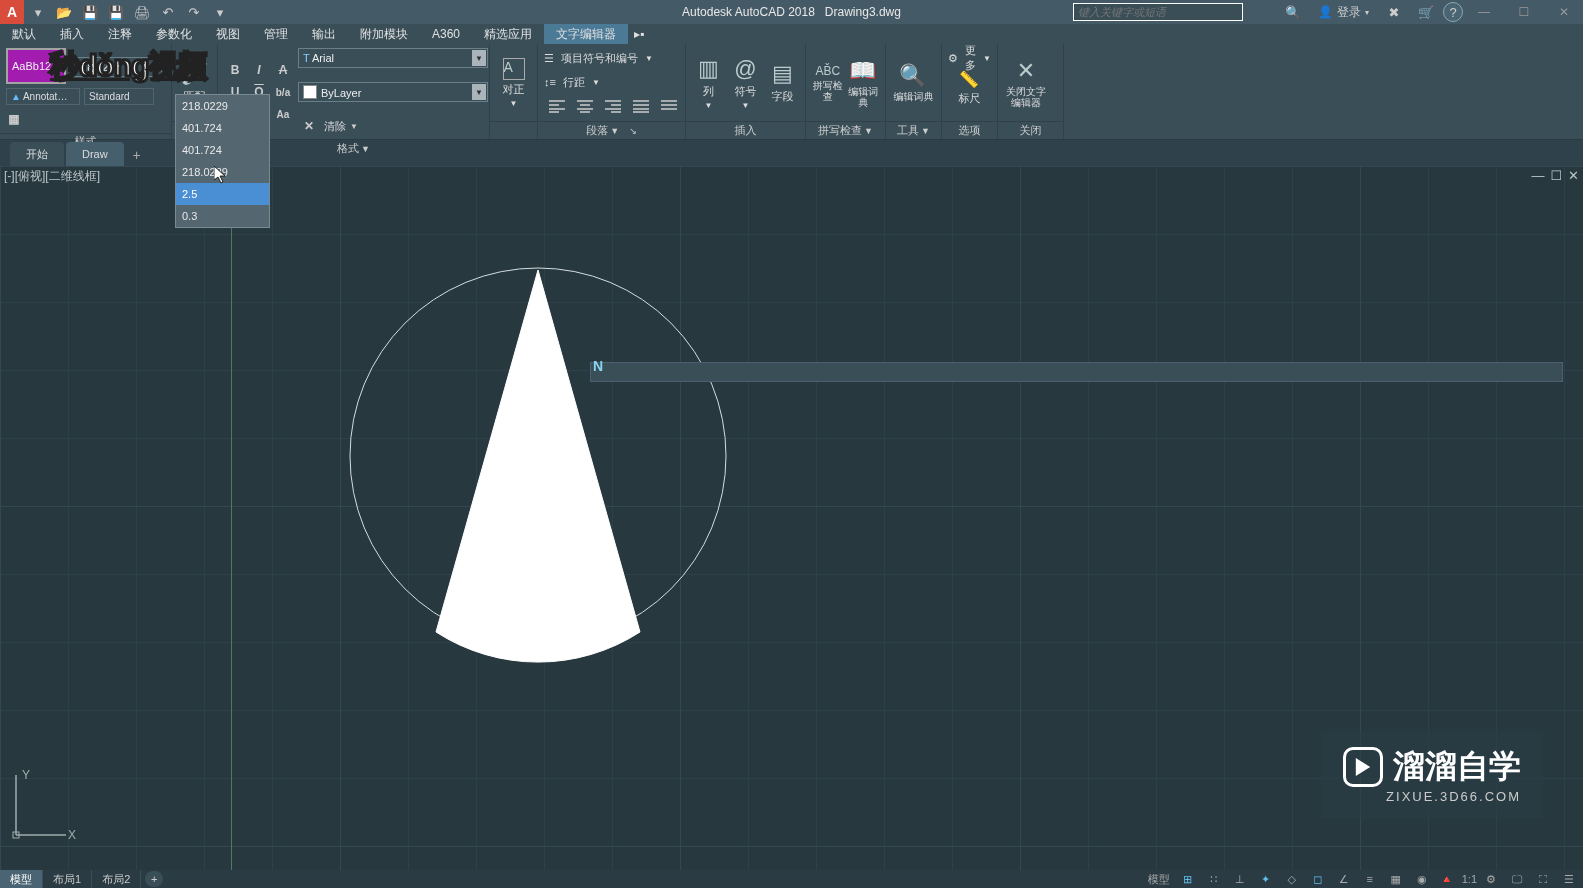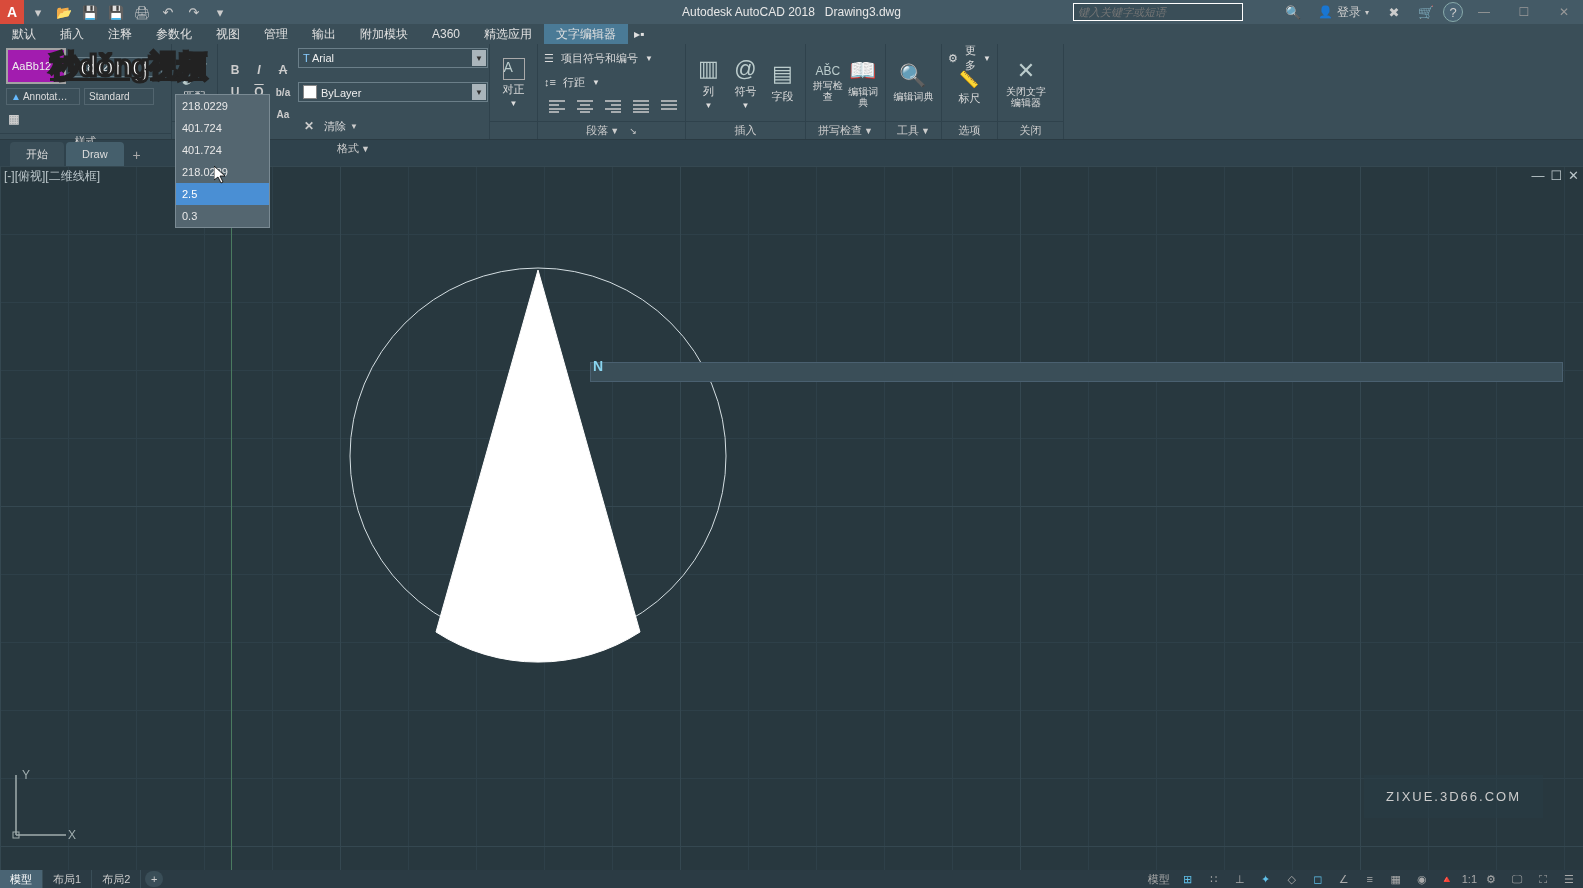--- a/index.html
+++ b/index.html
@@ -405,18 +405,26 @@
     <div class="status-btn" style="width:auto">1:1</div>
     <div class="status-btn">⚙</div>
     <div class="status-btn">🖵</div>
     <div class="status-btn">⛶</div>
     <div class="status-btn">☰</div>
   </div>
 </div>
 
 <div class="wm1"><span>秒dǒng视频</span></div>
 <div class="wm2">
+  <div class="wm2-t">
+    <div class="play-ic">
+      <svg width="18" height="18" viewBox="0 0 10 10">
+          <path d="M1 0 L9 5 L1 10 Z" fill="#fff"></path>
+        </svg>
+    </div>
+    <span>溜溜自学</span>
+  </div>
   <div class="wm2-s">ZIXUE.3D66.COM</div>
 </div>
 
 <svg style="position:absolute;left:214px;top:166px;z-index:200;pointer-events:none" width="14" height="18">
   <path d="M0 0 L0 14 L4 11 L7 17 L9 16 L6 10 L11 10 Z" fill="#fff" stroke="#000" stroke-width="0.8"></path>
 </svg>
 
 </body></html>

